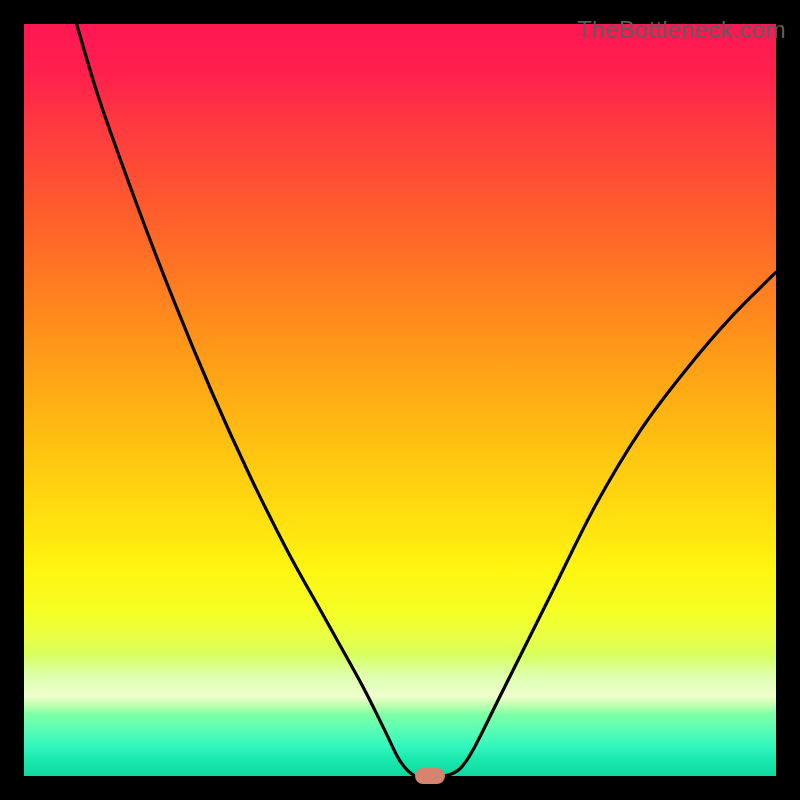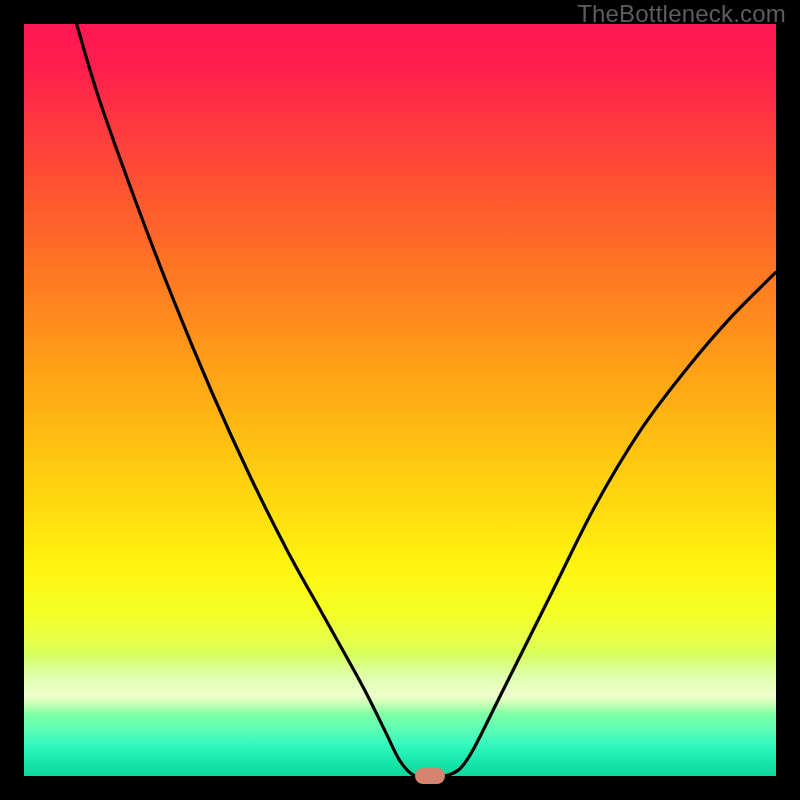--- a/index.html
+++ b/index.html
@@ -12,21 +12,21 @@
     overflow: hidden;
   }
   .frame {
     position: relative;
     width: 800px;
     height: 800px;
     background: #000;
   }
   .watermark {
     position: absolute;
-    top: 0;
+    top: 16px;
     right: 14px;
     color: #5d5d5d;
     font-size: 24px;
     font-weight: 500;
     letter-spacing: 0.2px;
     z-index: 50;
     user-select: none;
   }
   .plot-area {
     position: absolute;

